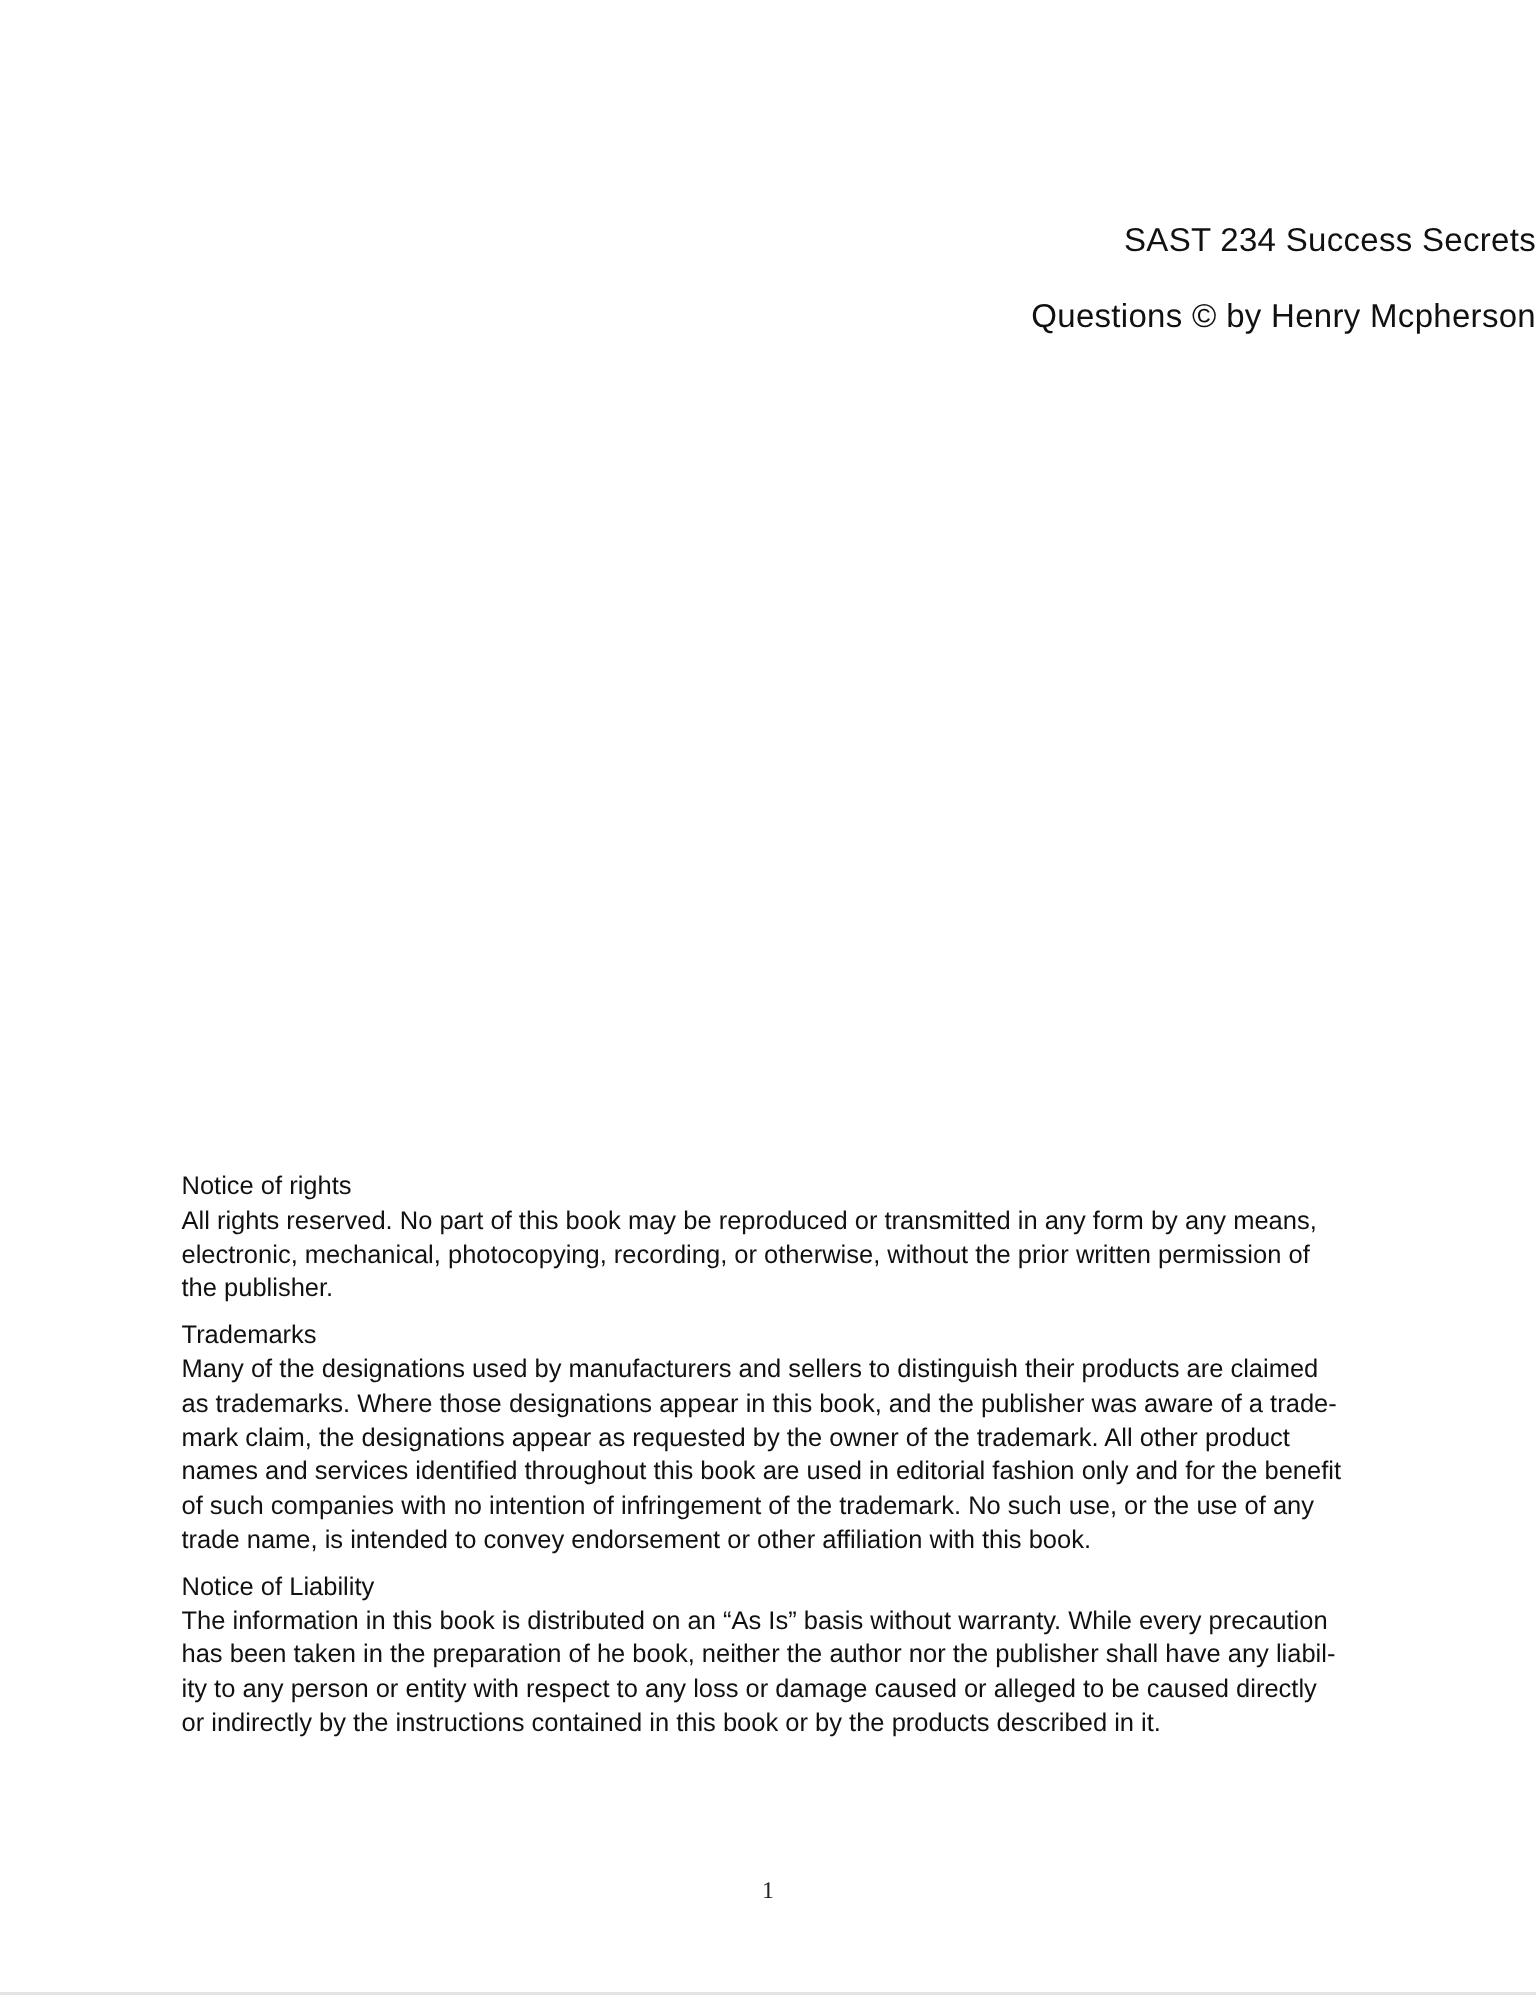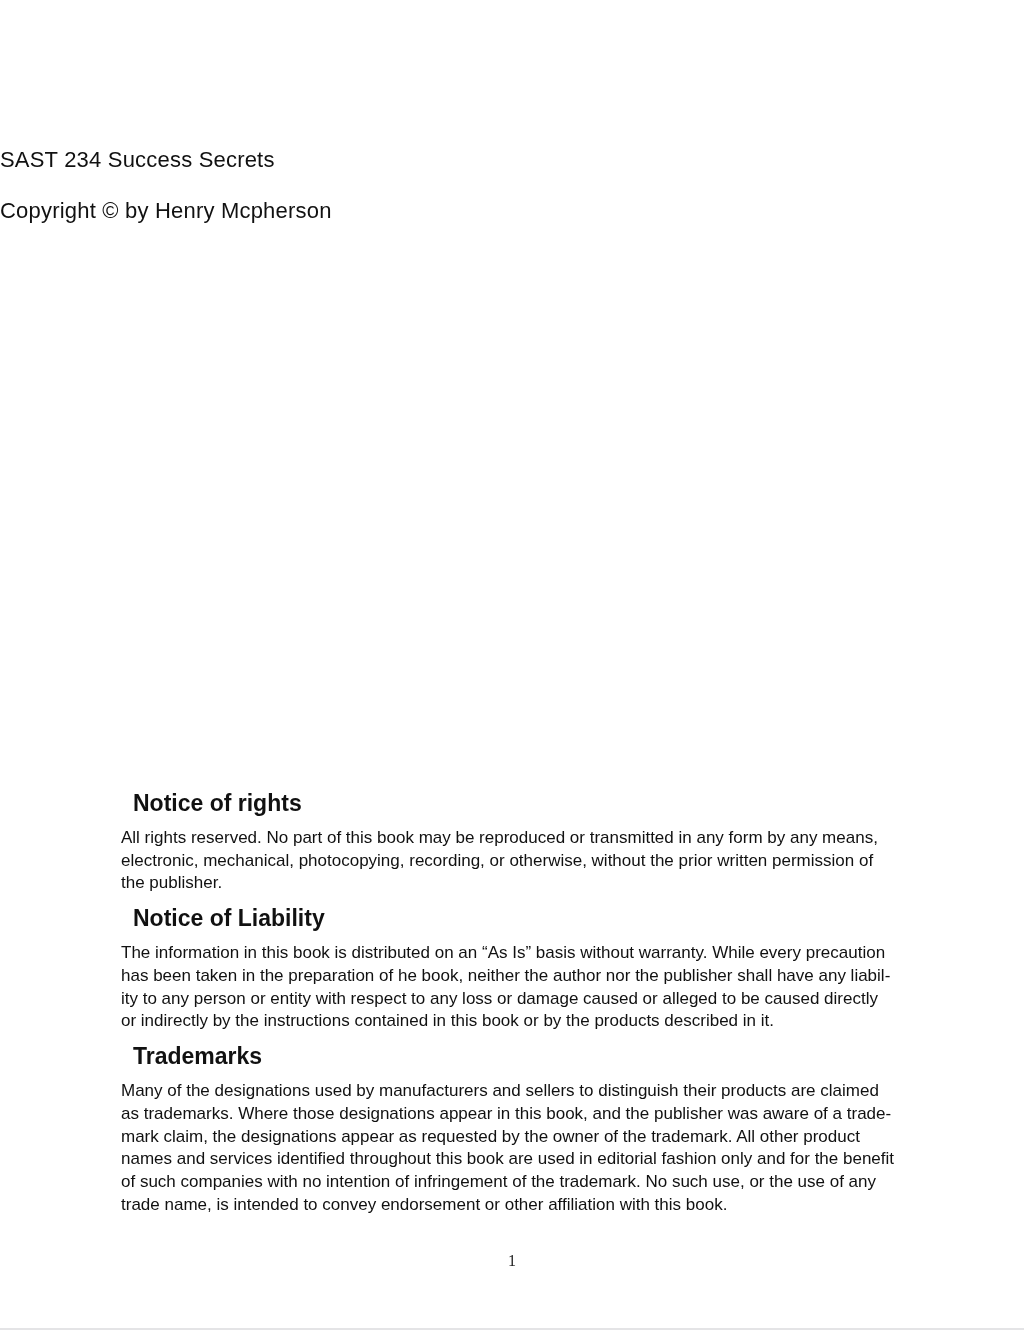--- a/index.html
+++ b/index.html
@@ -15,21 +15,21 @@
     color: #111111;
     overflow: hidden;
   }
 
   
   .title-block {
     position: absolute;
     top: 149px;
     left: 0;
     width: 1024px;
-    text-align: left;
+    text-align: right;
   }
   .title-line {
     font-size: 22px;
     line-height: 22px;
     font-weight: 400;
     margin: 0 0 29px 0;
     letter-spacing: 0.2px;
   }
 
   
@@ -37,23 +37,23 @@
     position: absolute;
     left: 121px;
     top: 780px;
     width: 806px;
     font-size: 17px;
     line-height: 22.8px;
   }
   .section { margin: 0; }
   .section + .section { margin-top: 8px; }
   .section-heading {
-    margin: 12px;
-    font-size: 23px;
-    font-weight: 700;
+    margin: 0;
+    font-size: 17px;
+    font-weight: 400;
   }
   .section-body {
     margin: 0;
     white-space: pre-line;
   }
 
   
   .page-number {
     position: absolute;
     top: 1253px;
@@ -74,43 +74,43 @@
     width: 1024px;
     height: 2px;
     background: #e4e4e6;
   }
 </style>
 </head>
 <body>
 
 <div class="title-block">
   <p class="title-line">SAST 234 Success Secrets</p>
-  <p class="title-line">Copyright © by Henry Mcpherson</p>
+  <p class="title-line">Questions © by Henry Mcpherson</p>
 </div>
 
 <div class="content">
   <div class="section">
     <p class="section-heading">Notice of rights</p>
     <p class="section-body">All rights reserved. No part of this book may be reproduced or transmitted in any form by any means,
 electronic, mechanical, photocopying, recording, or otherwise, without the prior written permission of
 the publisher.</p>
   </div>
   <div class="section">
-    <p class="section-heading">Notice of Liability</p>
-    <p class="section-body">The information in this book is distributed on an “As Is” basis without warranty. While every precaution
-has been taken in the preparation of he book, neither the author nor the publisher shall have any liabil-
-ity to any person or entity with respect to any loss or damage caused or alleged to be caused directly
-or indirectly by the instructions contained in this book or by the products described in it.</p>
-  </div>
-  <div class="section">
     <p class="section-heading">Trademarks</p>
     <p class="section-body">Many of the designations used by manufacturers and sellers to distinguish their products are claimed
 as trademarks. Where those designations appear in this book, and the publisher was aware of a trade-
 mark claim, the designations appear as requested by the owner of the trademark. All other product
 names and services identified throughout this book are used in editorial fashion only and for the benefit
 of such companies with no intention of infringement of the trademark. No such use, or the use of any
 trade name, is intended to convey endorsement or other affiliation with this book.</p>
   </div>
+  <div class="section">
+    <p class="section-heading">Notice of Liability</p>
+    <p class="section-body">The information in this book is distributed on an “As Is” basis without warranty. While every precaution
+has been taken in the preparation of he book, neither the author nor the publisher shall have any liabil-
+ity to any person or entity with respect to any loss or damage caused or alleged to be caused directly
+or indirectly by the instructions contained in this book or by the products described in it.</p>
+  </div>
 </div>
 
 <div class="page-number">1</div>
 
 <div class="bottom-edge"></div>
 
 </body></html>

